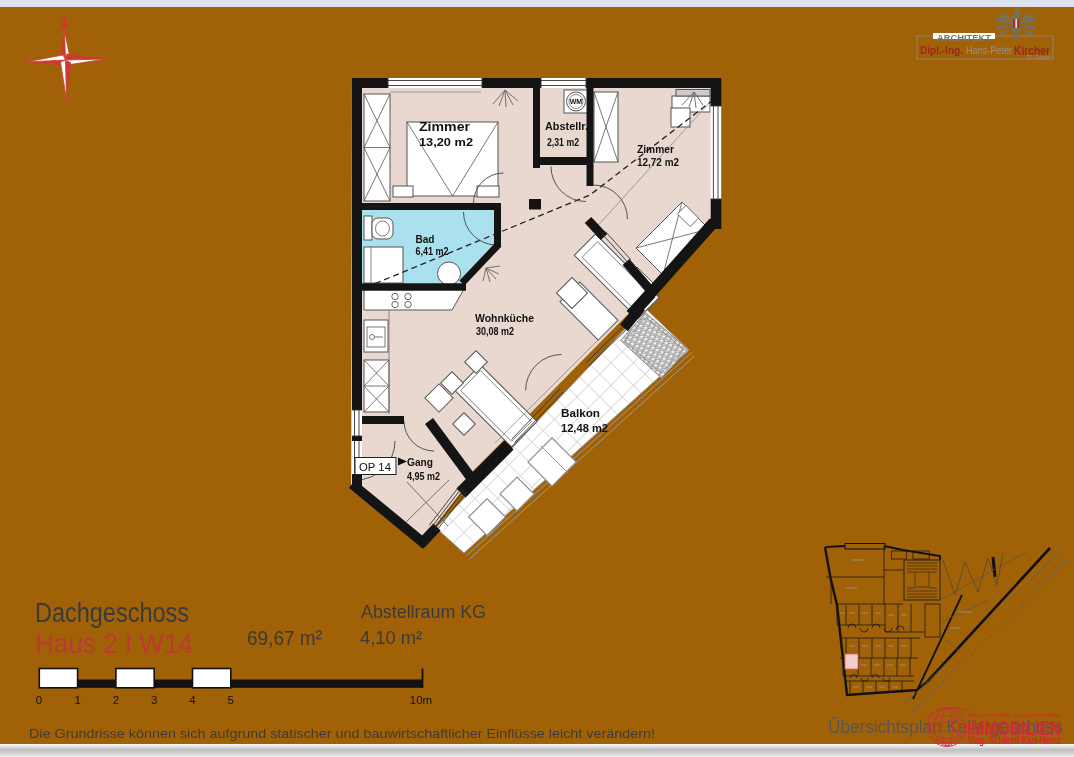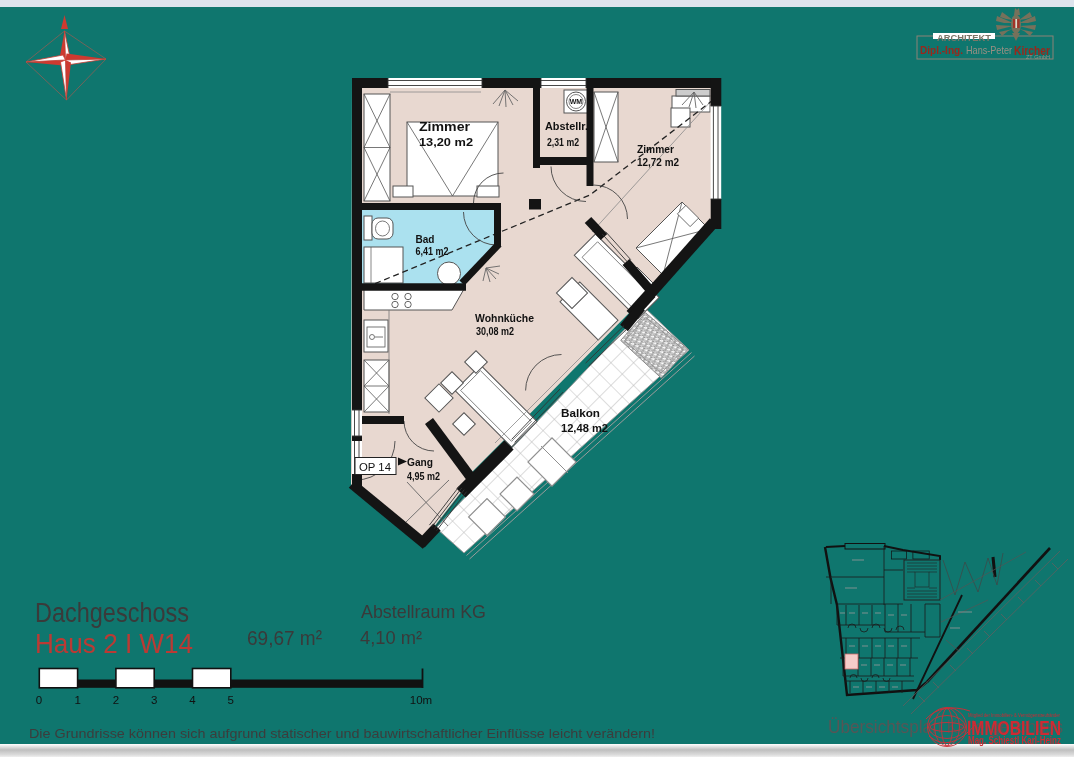--- a/index.html
+++ b/index.html
@@ -1,16 +1,16 @@
 <!DOCTYPE html>
 <html><head>
 <meta charset="utf-8">
 <style>
   html,body{margin:0;padding:0;background:#fff;}
-  #page{position:relative;width:1074px;height:757px;background:#0f766e;overflow:hidden;
+  #page{position:relative;width:1074px;height:757px;background:#a16207;overflow:hidden;
         font-family:"Liberation Sans", sans-serif;}
   svg text{font-family:"Liberation Sans", sans-serif;}
 </style>
 </head>
 <body>
 <div id="page">
 <svg width="1074" height="757" viewBox="0 0 1074 757">
 <defs>
   <pattern id="tiles" width="16" height="16" patternUnits="userSpaceOnUse" patternTransform="rotate(45 0 0)">
     <rect width="16" height="16" fill="#ffffff"></rect>

